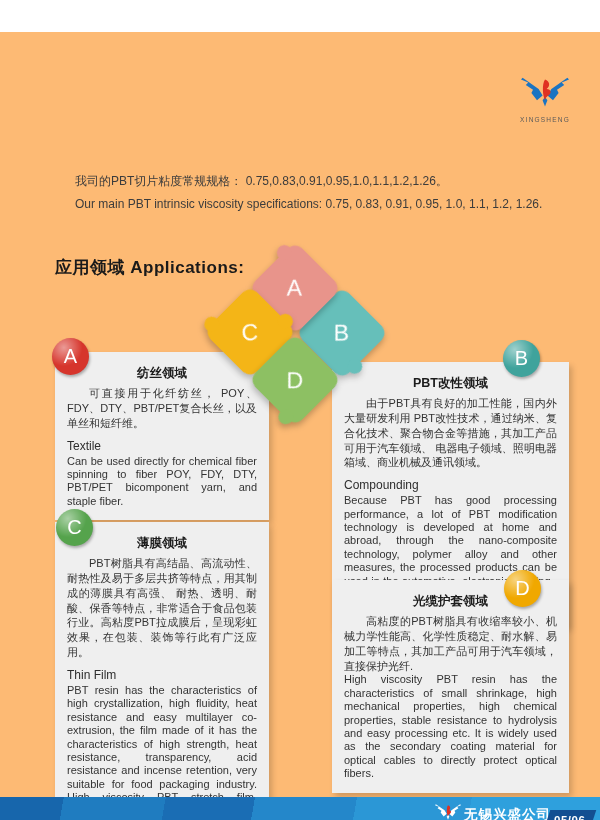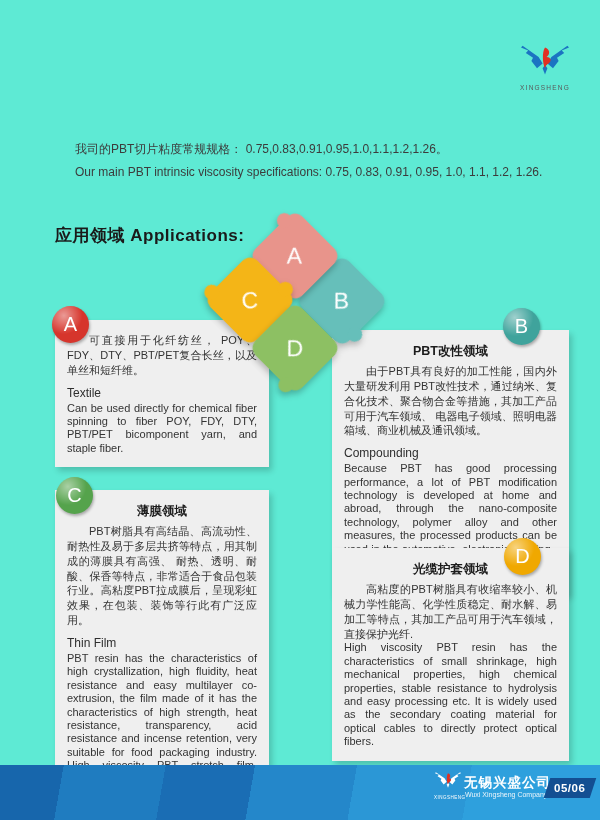--- a/index.html
+++ b/index.html
@@ -1,17 +1,17 @@
 <!DOCTYPE html>
 <html><head>
 <meta charset="utf-8">
 <style>
   html,body{margin:0;padding:0;}
   body{width:600px;height:820px;background:#ffffff;font-family:"Liberation Sans","DejaVu Sans",sans-serif;position:relative;overflow:hidden;}
-  .page{position:absolute;inset:0;background:#5eead4;}
+  .page{position:absolute;inset:0;background:#fdba74;margin-top:32px;}
 
   
   .top-logo{position:absolute;left:512px;top:44px;width:66px;text-align:center;}
   .top-logo .brand{font-size:6.5px;letter-spacing:1.2px;color:#5a5a5a;margin-top:2px;}
 
   
   .intro{position:absolute;left:75px;top:142px;width:470px;color:#3c3c3c;font-size:12px;line-height:1.25;}
   .intro .line{margin-bottom:8px;}
 
   
@@ -100,20 +100,21 @@
       <span class="letter">D</span>
     </div>
   </div>
 
   <div class="badge badge-a" style="background-color: rgb(214, 53, 44);">A</div>
   <div class="badge badge-b" style="background-color: rgb(63, 163, 156);">B</div>
   <div class="badge badge-c" style="background-color: rgb(85, 163, 76);">C</div>
   <div class="badge badge-d" style="background-color: rgb(240, 168, 0);">D</div>
 
   <div class="card card-a">
+    <div class="title-zh">纺丝领域</div>
     <div class="body-zh">可直接用于化纤纺丝， POY、FDY、DTY、PBT/PET复合长丝，以及单丝和短纤维。</div>
     <div class="title-en">Textile</div>
     <div class="body-en">Can be used directly for chemical fiber spinning to fiber POY, FDY, DTY, PBT/PET bicomponent yarn, and staple fiber.</div>
   </div>
 
   <div class="card card-b">
     <div class="title-zh">PBT改性领域</div>
     <div class="body-zh">由于PBT具有良好的加工性能，国内外大量研发利用 PBT改性技术，通过纳米、复合化技术、聚合物合金等措施，其加工产品可用于汽车领域、 电器电子领域、照明电器箱域、商业机械及通讯领域。</div>
     <div class="title-en">Compounding</div>
     <div class="body-en">Because PBT has good processing performance, a lot of  PBT modification technology is developed at home and abroad, through the nano-composite technology, polymer alloy and other measures, the processed products can be used in the automotive, electronic, lighting , commercial machinery and communications areas.</div>

